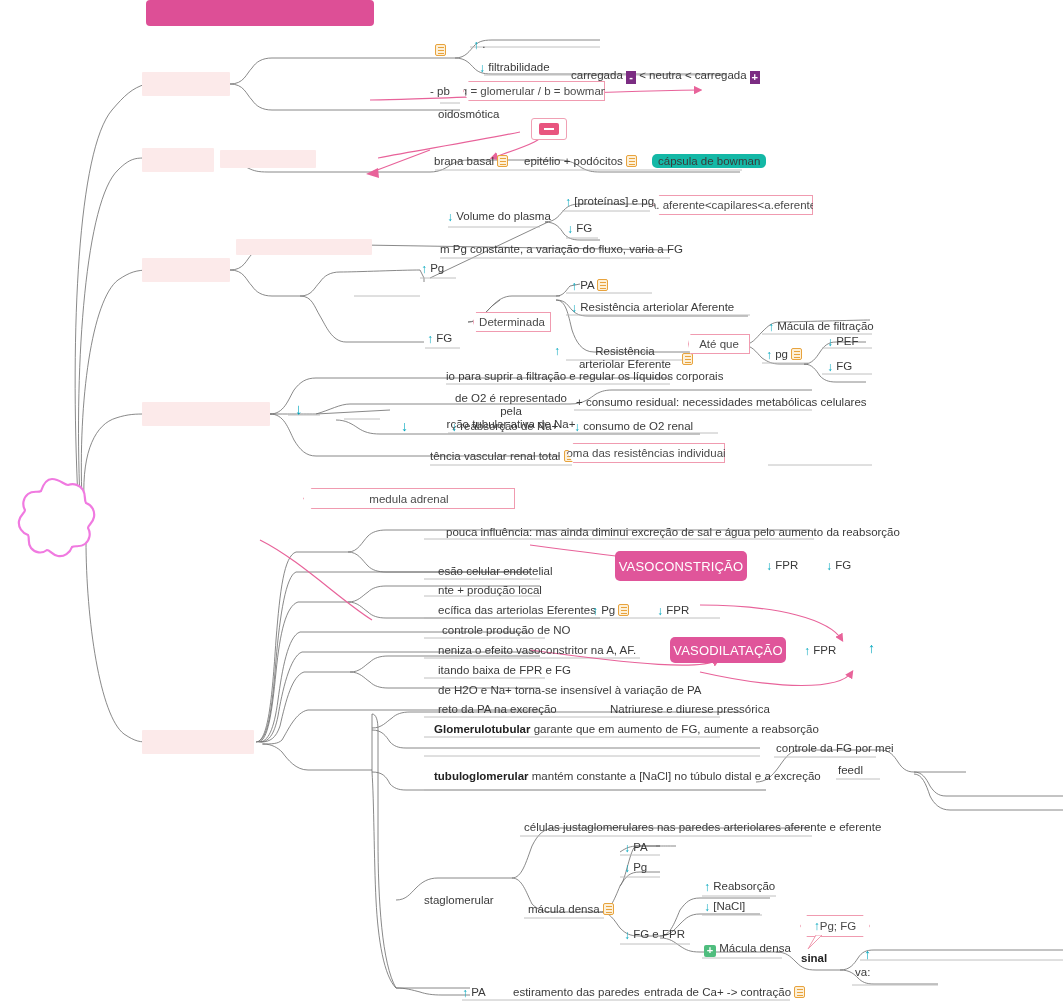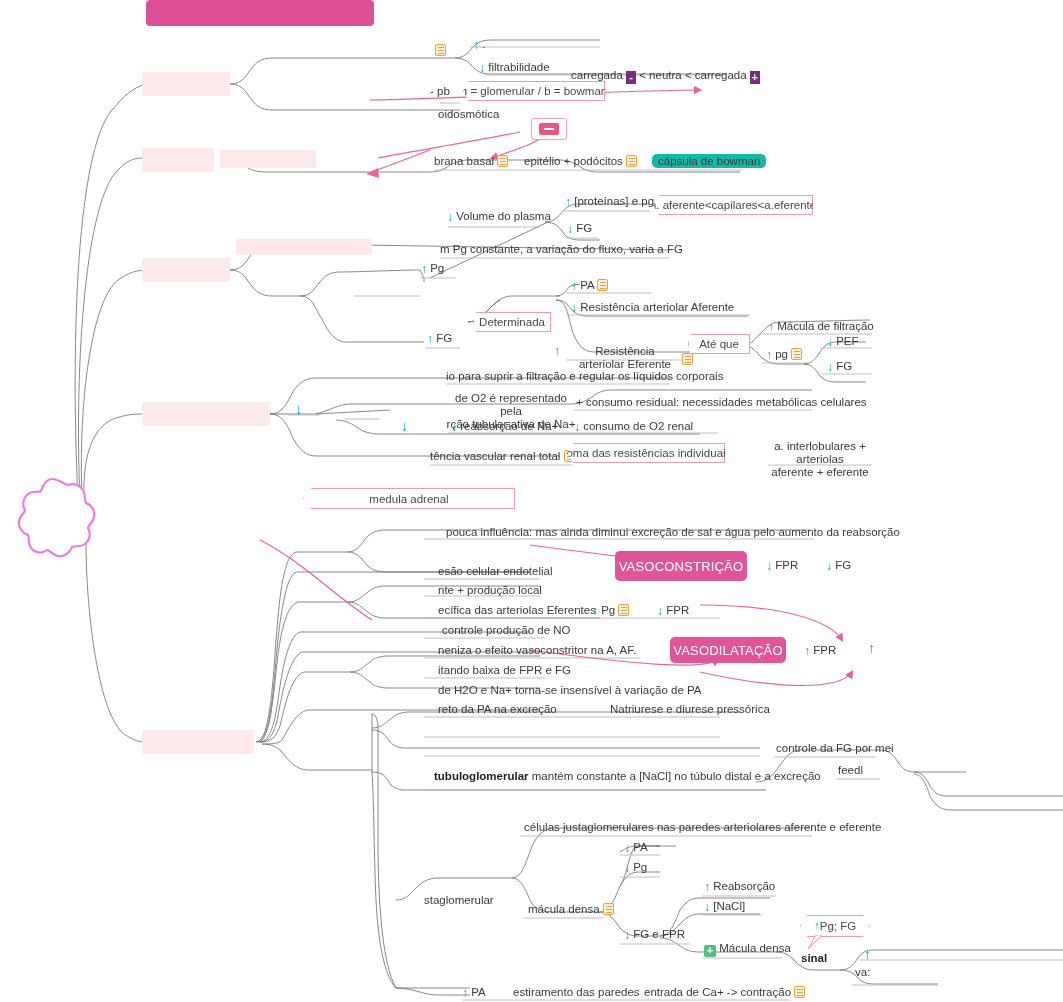--- a/index.html
+++ b/index.html
@@ -440,23 +440,20 @@
     <span class="arrow dn"></span>
     <span>consumo de O2 renal</span>
   </div>
   <div class="node" style="left:430px;top:450px;">
     <span>tência vascular renal total</span>
     <span class="ico note-ico"></span>
   </div>
   <div class="callout hexL" style="left:567px;top:443px;width:158px;height:20px;">
     <span>soma das resistências individuais</span>
   </div>
-  <div class="node two" style="left:764px;top:440px;width:112px;">
-    <span id="interlob">a. interlobulares + arteriolas<br>aferente + eferente</span>
-  </div>
 
   <div class="callout hexL" style="left:303px;top:488px;width:212px;height:21px;">
     <span>medula adrenal</span>
   </div>
   <div class="node" style="left:446px;top:526px;">
     <span>pouca influência: mas ainda diminui excreção de sal e água pelo aumento da reabsorção</span>
   </div>
   <div class="pill" style="left:615px;top:551px;width:132px;height:30px;">
     <span>VASOCONSTRIÇÃO</span>
   </div>
@@ -507,20 +504,24 @@
   </div>
   <div class="node" style="left:438px;top:684px;">
     <span>de H2O e Na+ torna-se insensível à variação de PA</span>
   </div>
   <div class="node" style="left:438px;top:703px;">
     <span>reto da PA na excreção</span>
   </div>
   <div class="node" style="left:610px;top:703px;">
     <span>Natriurese e diurese pressórica</span>
   </div>
+  <div class="node" style="left:434px;top:723px;">
+    <span class="bold">Glomerulotubular</span>
+    <span>garante que em aumento de FG, aumente a reabsorção</span>
+  </div>
   <div class="node" style="left:434px;top:770px;">
     <span class="bold">tubuloglomerular</span>
     <span>mantém constante a [NaCl] no túbulo distal e a excreção</span>
   </div>
   <div class="node" style="left:776px;top:742px;">
     <span>controle da FG por mei</span>
   </div>
   <div class="node" style="left:838px;top:764px;">
     <span>feedl</span>
   </div>

